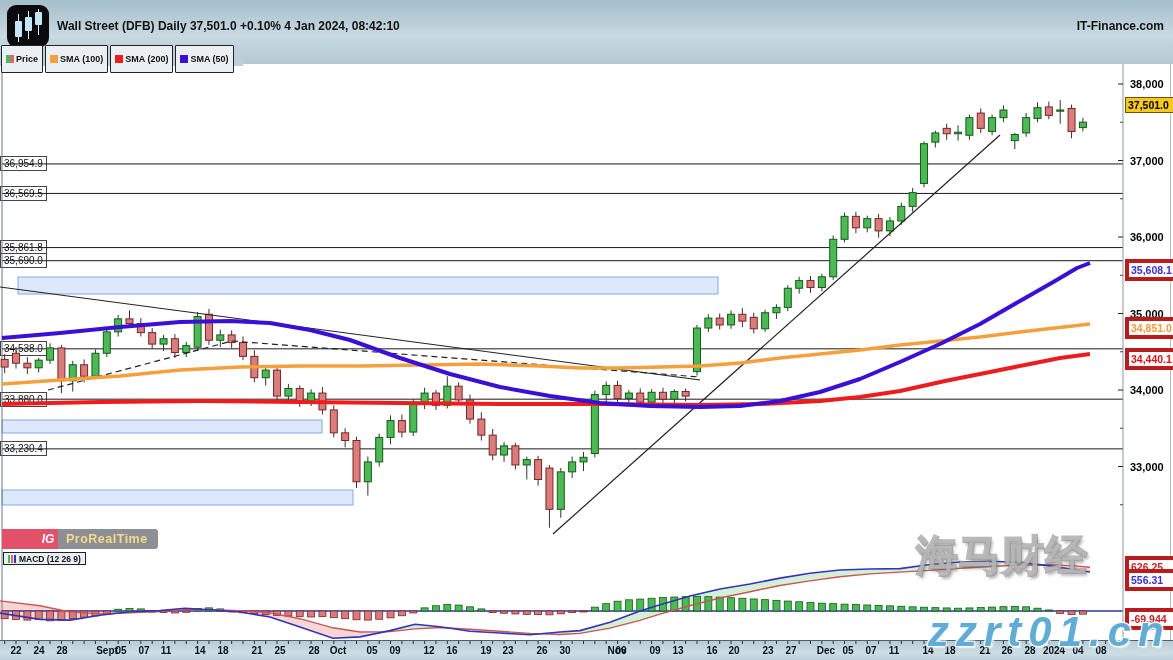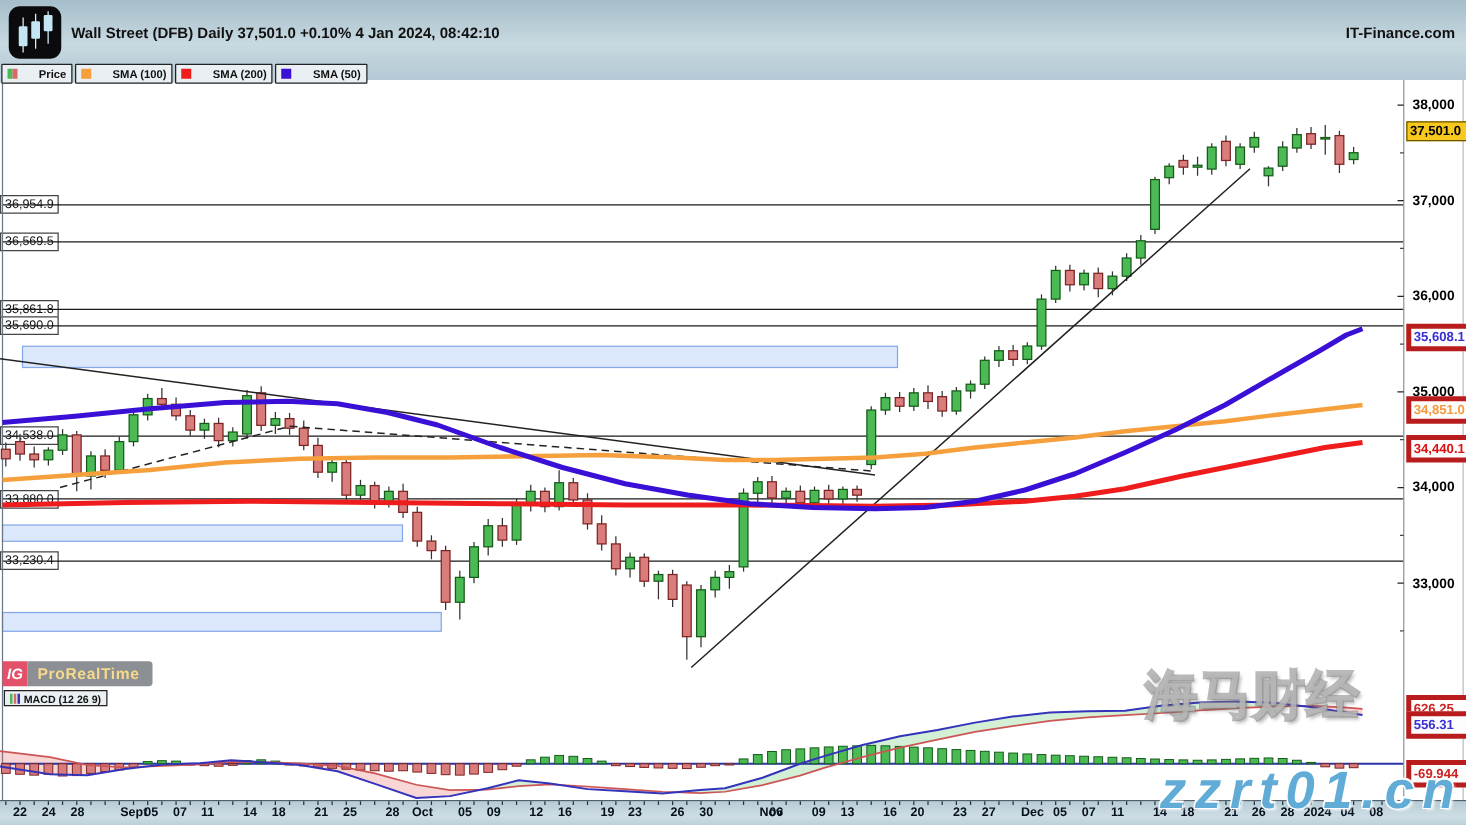--- a/index.html
+++ b/index.html
@@ -9,42 +9,42 @@
   .topbar{position:absolute;left:0;top:0;width:1173px;height:64px;z-index:2;
     background:linear-gradient(180deg,#a5bec9 0%,#c8d9e1 55%,#b3c9d4 100%);}
   .logo{position:absolute;left:7px;top:5px;width:42px;height:42px;background:#0b0b0d;border-radius:9px;}
   .lc{position:absolute;background:#c4e6f2;border-radius:1px;}
   .lw{position:absolute;width:1px;background:#d9f2fa;}
   .title{position:absolute;left:57px;top:0;height:52px;line-height:52px;
     font-size:12px;font-weight:bold;color:#111;white-space:nowrap;}
   .brand{position:absolute;right:9px;top:0;height:52px;line-height:52px;font-size:12px;font-weight:bold;color:#111;}
   .legendback{position:absolute;left:0;top:52px;width:243px;height:14px;background:#bdd0da;z-index:2;}
   .legendrow{position:absolute;left:1px;top:52px;height:14px;z-index:3;display:flex;gap:2px;align-items:center;}
-  .lbtn{display:inline-flex;align-items:center;gap:17px;height:16px;padding:0 4px;
+  .lbtn{display:inline-flex;align-items:center;gap:2px;height:28px;padding:0 4px;
     background:#e9eff3;border:1px solid #222;border-radius:1px;font-family:"Liberation Sans",sans-serif;
     font-size:9px;font-weight:bold;color:#111;cursor:pointer;white-space:nowrap;}
   .sq{width:8px;height:8px;display:inline-block;}
   .ic-price{display:inline-flex;}
   .ic-price i{width:4px;height:8px;display:inline-block;}
   .datebar{position:absolute;left:0;top:640px;width:1173px;height:20px;z-index:0;
     background:linear-gradient(180deg,#b7ccd6 0%,#cddde4 60%,#b9cfda 100%);border-top:1px solid #50606c;}
   
   #chart-svg{position:absolute;left:0;top:0;z-index:1;}
   
   .ovl{position:absolute;z-index:2;}
   .lvlbox{position:absolute;left:0;background:#fff;border:1px solid #444;height:13px;line-height:13px;
     font-size:10px;color:#111;padding:0 3px;white-space:nowrap;}
   .ax{position:absolute;left:1130px;font-size:11px;font-weight:bold;color:#000;height:14px;line-height:14px;}
   .badge{position:absolute;left:1125px;width:44px;height:14px;line-height:14px;font-size:10.5px;font-weight:bold;
     border:4px solid #b91c1c;background:#fdfdfd;padding:0 1px 0 2px;white-space:nowrap;}
   .badge.last{background:#f7c81e;border:1px solid #6b5600;color:#000;}
   .dlbl{position:absolute;top:645px;transform:translateX(-50%);font-size:10px;font-weight:bold;color:#05101c;z-index:2;}
   .prt{position:absolute;left:2px;top:529px;height:20px;display:flex;z-index:2;cursor:pointer;}
   .ig{width:20px;height:20px;background:#e2506a;color:#fff;font-weight:bold;font-style:italic;
-    font-size:12px;text-align:center;line-height:20px;}
+    font-size:12px;text-align:center;line-height:20px;padding-left:36px;}
   .prtname{height:20px;line-height:20px;padding:0 10px 0 8px;background:rgba(130,134,138,0.92);
     color:#f7d98b;font-weight:bold;font-size:12.5px;border-radius:0 3px 3px 0;letter-spacing:0.5px;}
   .macdbtn{position:absolute;left:3px;top:552px;z-index:2;display:inline-flex;align-items:center;gap:3px;
     height:13px;padding:0 4px;background:#e9eff3;border:1px solid #222;font-family:"Liberation Sans",sans-serif;
     font-size:8.5px;font-weight:bold;color:#111;cursor:pointer;white-space:nowrap;}
   .ic-macd{display:inline-flex;gap:1px;}
   .ic-macd i{width:2px;height:8px;display:inline-block;}
   .wm-cn{position:absolute;left:916px;top:528px;z-index:5;font-size:42px;font-weight:bold;letter-spacing:1px;
     color:rgba(252,252,252,0.82);-webkit-text-stroke:2px rgba(130,130,130,0.55);
     text-shadow:2px 3px 3px rgba(90,90,90,0.45);white-space:nowrap;}

